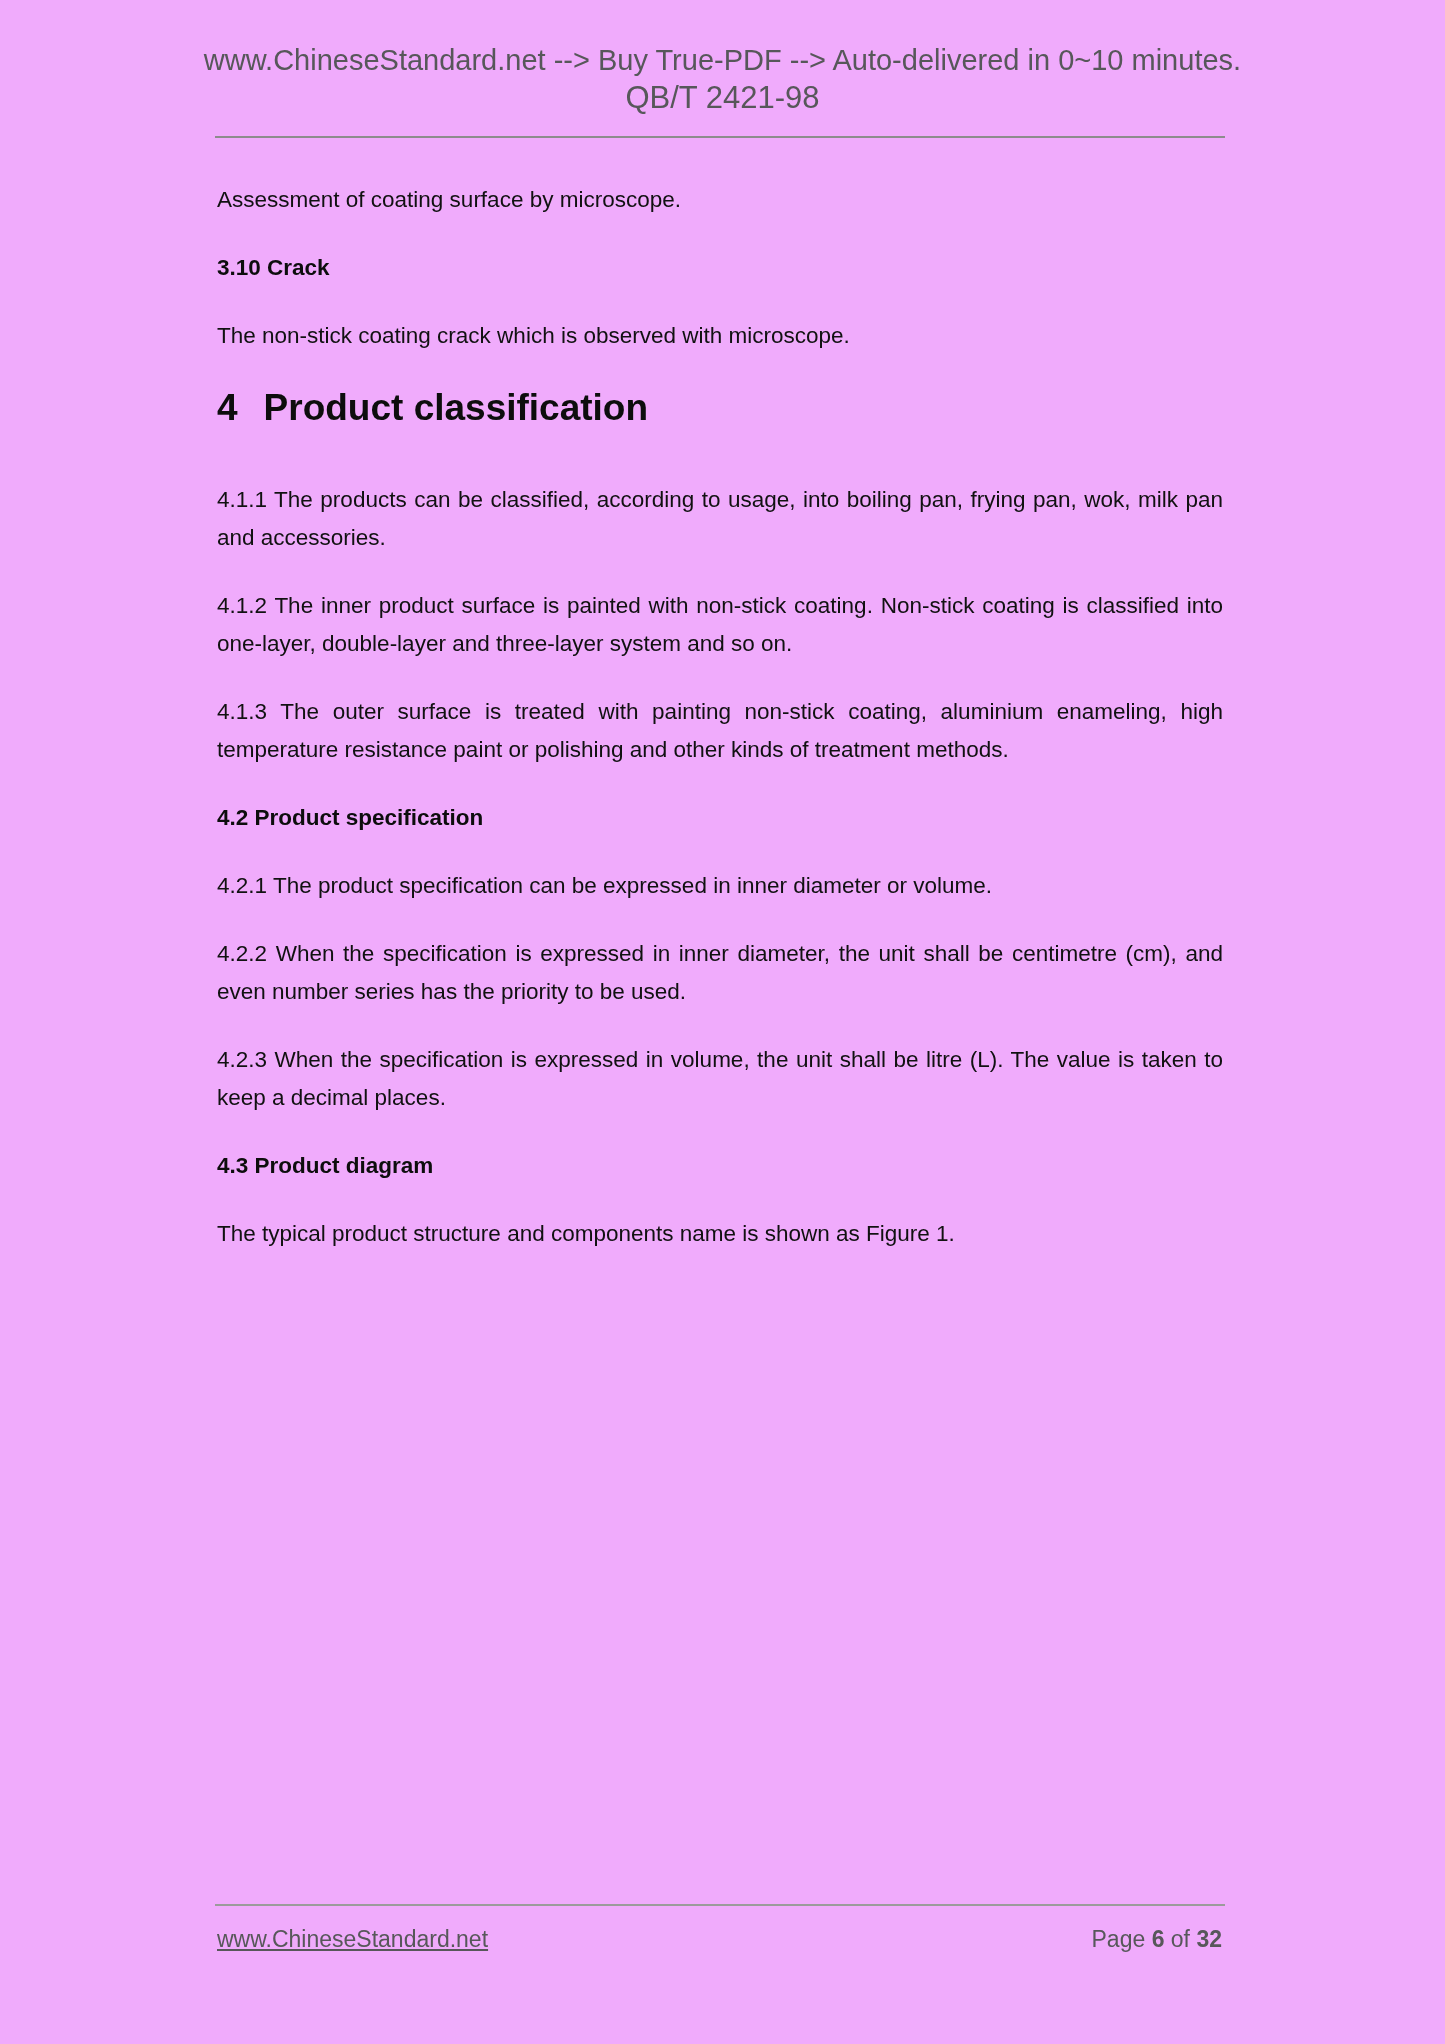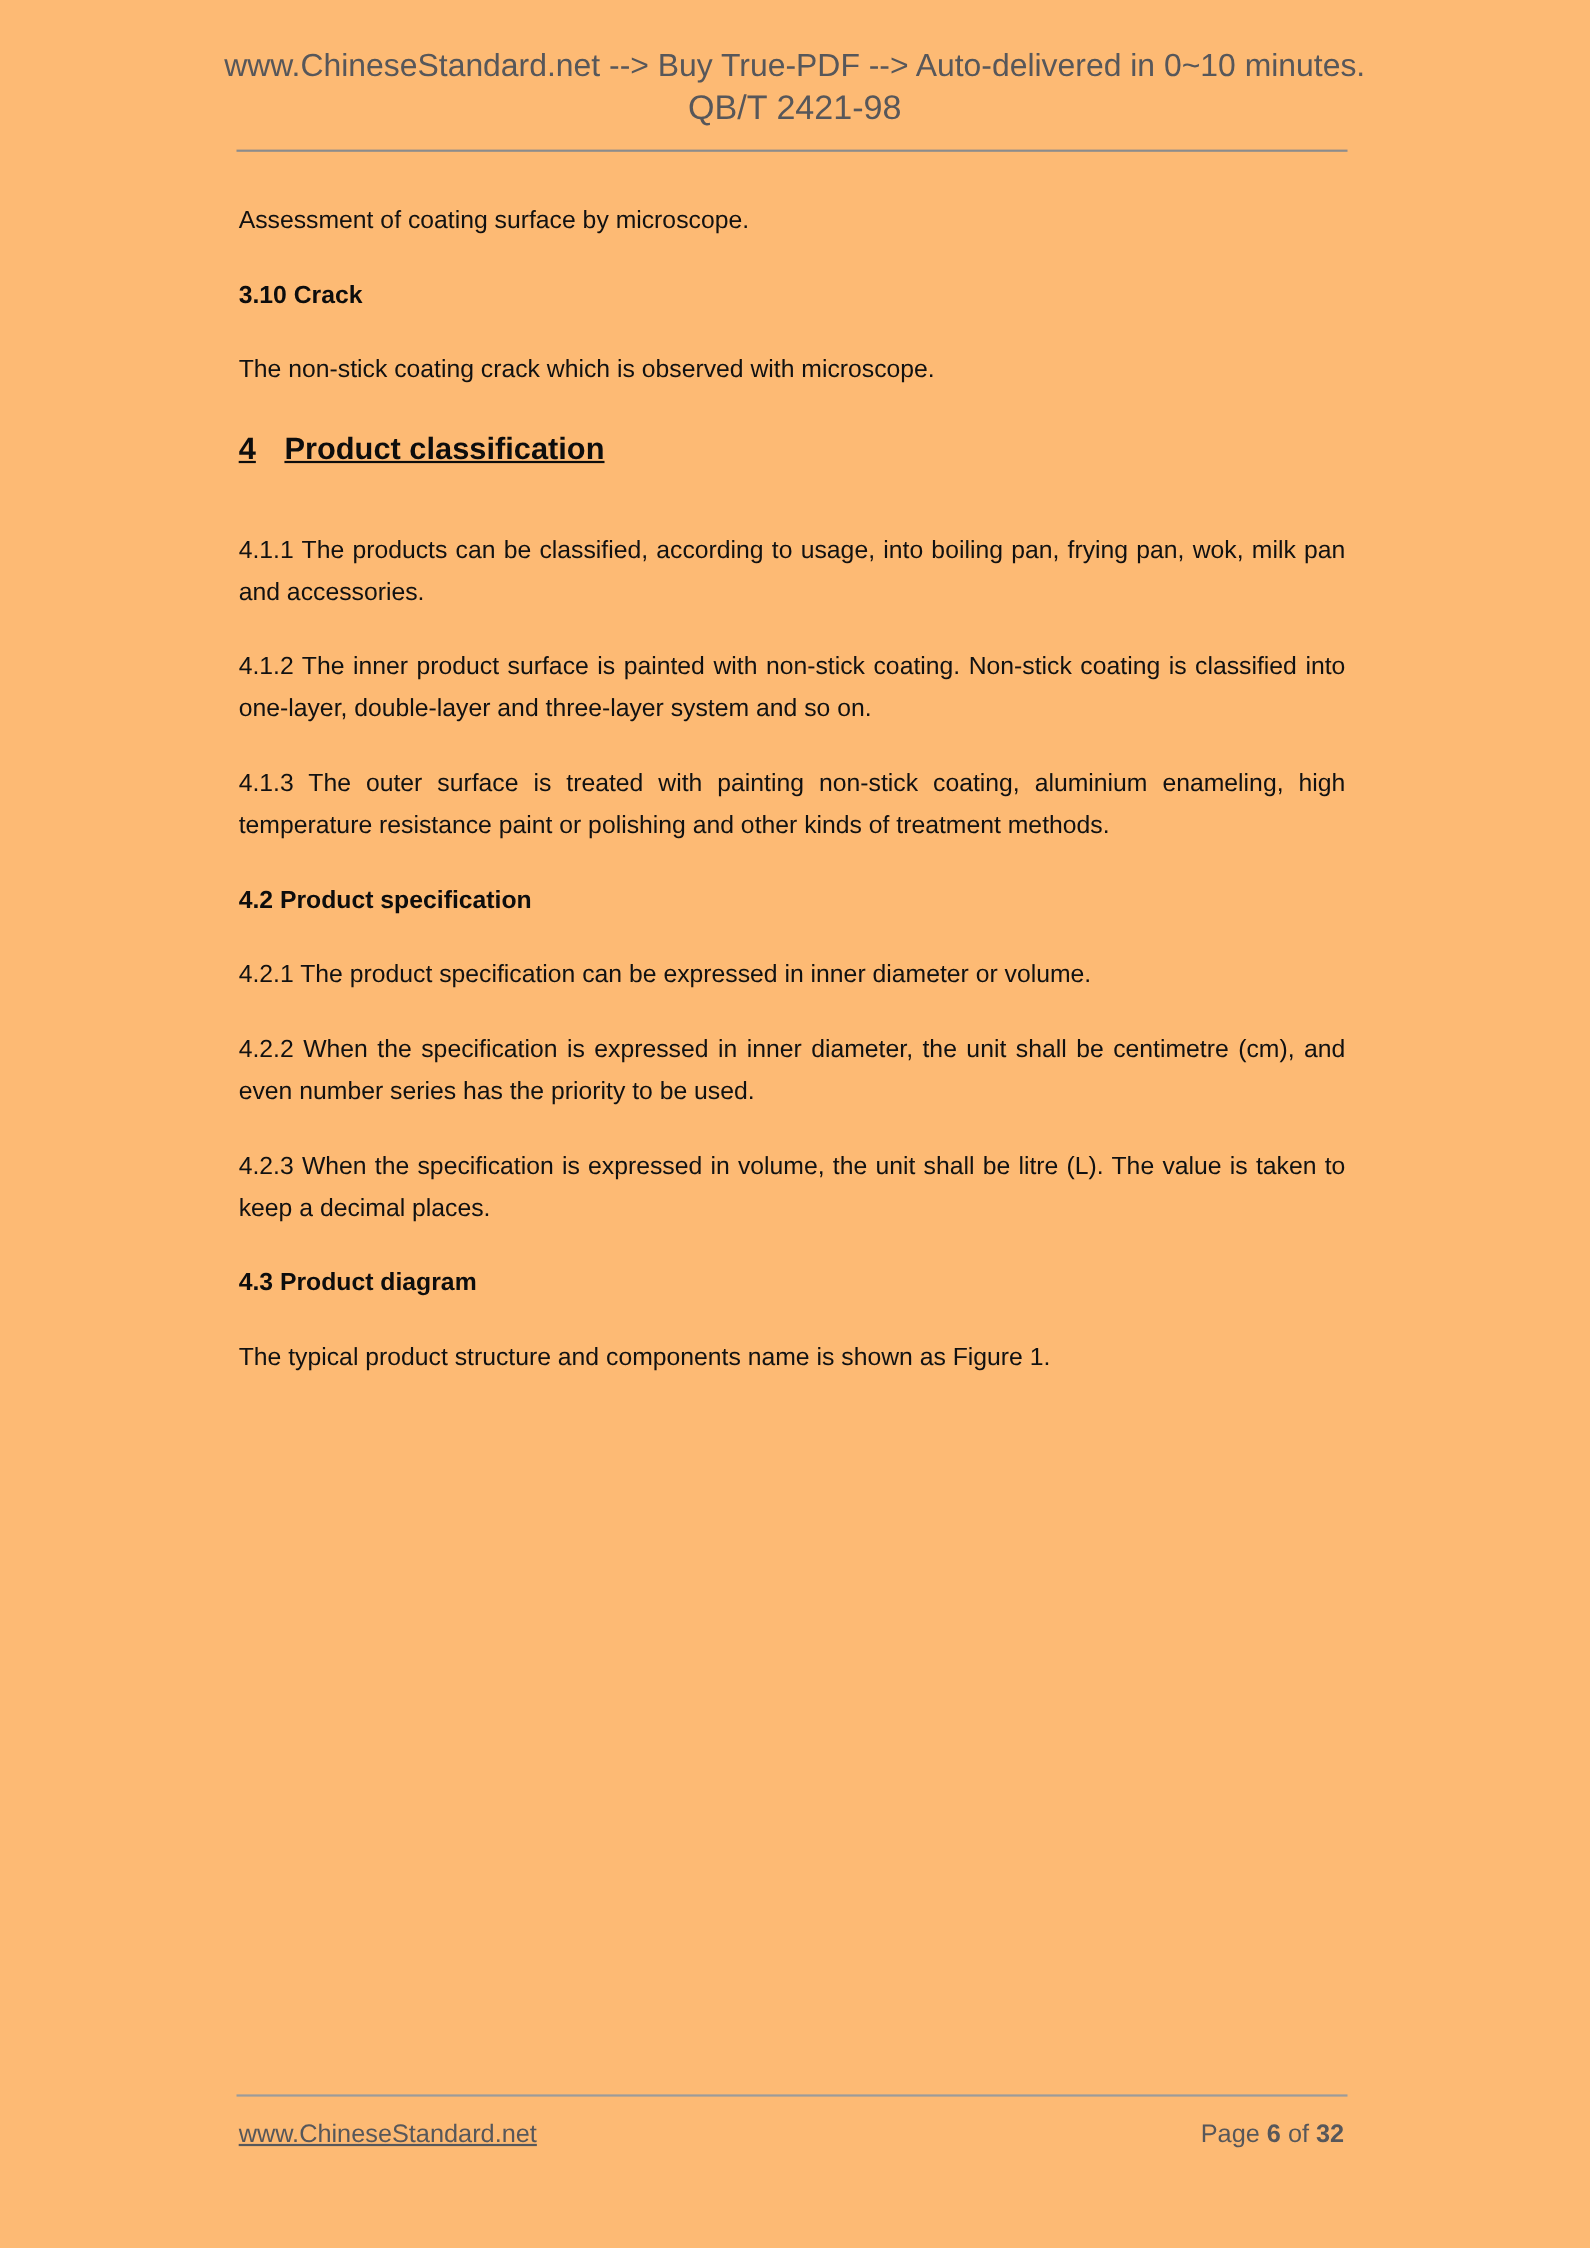--- a/index.html
+++ b/index.html
@@ -5,21 +5,21 @@
   * { margin: 0; padding: 0; box-sizing: border-box; }
   html, body { background: #ffffff; }
   body {
     font-family: "Liberation Sans", "DejaVu Sans", sans-serif;
     color: #111111;
   }
   .page {
     position: relative;
     width: 1445px;
     height: 2044px;
-    background: #fdba74;
+    background: #f0abfc;
     overflow: hidden;
   }
 
   
   .hdr-banner {
     position: absolute;
     top: 44px; left: 0; right: 0;
     text-align: center;
     font-size: 29px;
     color: #57575a;
@@ -59,25 +59,24 @@
   }
   .content .sec-heading {
     font-weight: bold;
     font-size: 22.5px;
     line-height: 38px;
     margin-bottom: 30px;
     color: #0d0d0d;
   }
   .content .chapter-heading {
     font-weight: bold;
-    font-size: 28px;
+    font-size: 37px;
     line-height: 46px;
     margin-bottom: 50px;
     color: #0d0d0d;
-    text-decoration: underline;
   }
   .chapter-num { padding-right: 26px; }
 
   
   .footer-link {
     position: absolute;
     top: 1926px;
     left: 217px;
     font-size: 23px;
     color: #57575a;

